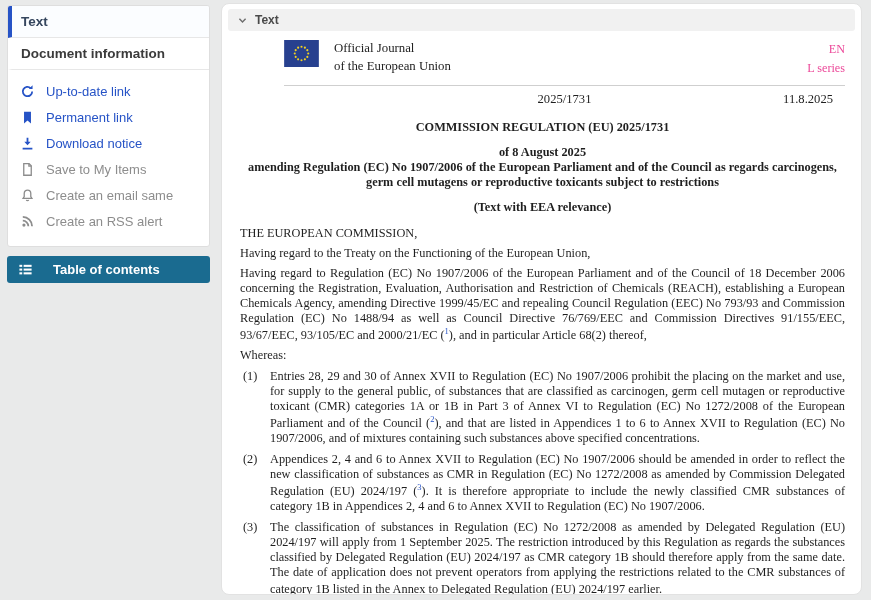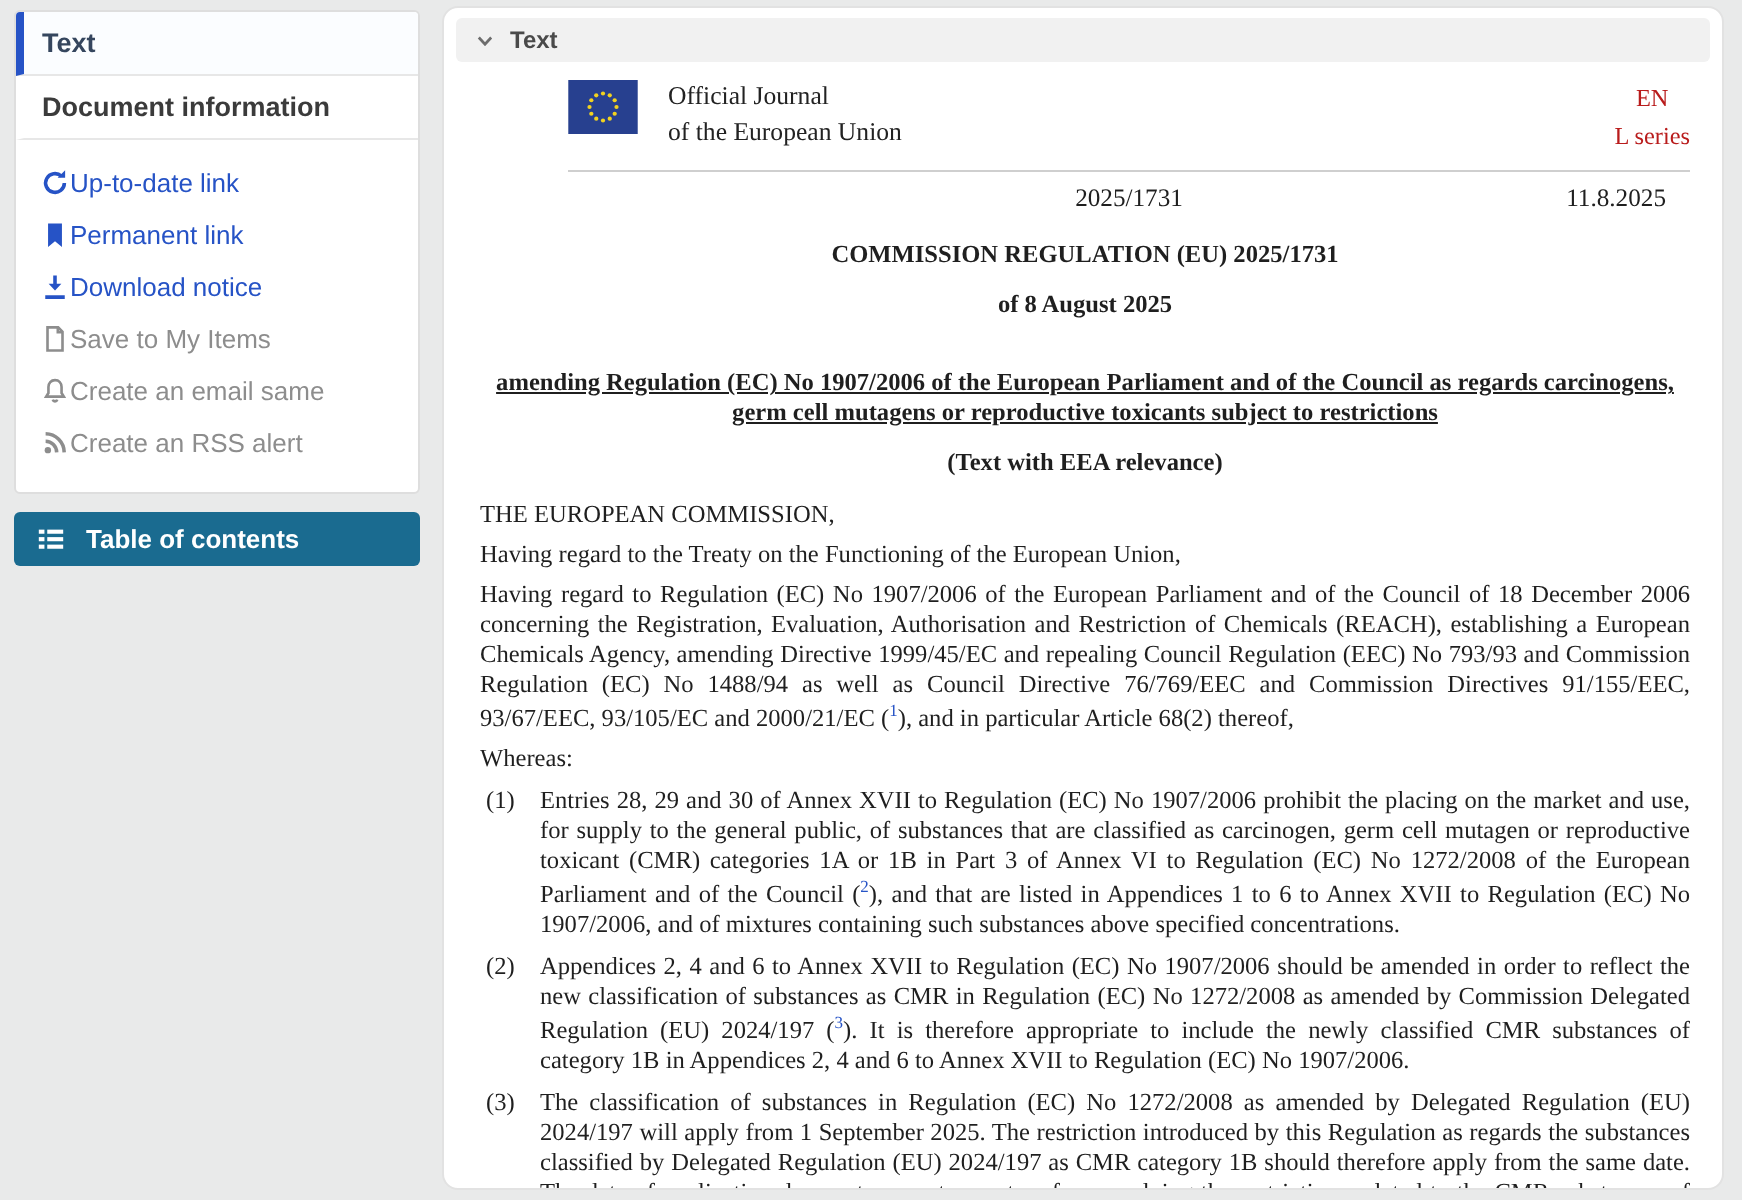--- a/index.html
+++ b/index.html
@@ -9,55 +9,55 @@
   .page { position:relative; width:871px; height:600px; background:#e9eaea; overflow:hidden; }
 
   
   .sidebar { position:absolute; left:7px; top:5px; width:203px; }
   .side-card { background:#fff; border:1px solid #dedede; border-radius:3px; overflow:hidden; }
   .nav-item { display:block; padding:8px 12px 8px 9px; font-size:13.5px; font-weight:600; color:#3b3b3b;
               border-left:4px solid transparent; cursor:pointer; }
   .nav-item.active { border-left-color:var(--accent-blue,#2653c6); background:#fbfdff; color:#35465e; }
   .nav-item.sep { border-bottom:1px solid #e7e7e7; }
   .links { padding:14px 12px 6px 12px; }
-  .link-row { display:flex; align-items:center; margin-bottom:11px; font-size:13px; cursor:pointer; }
+  .link-row { display:flex; align-items:center; gap:11px; margin-bottom:11px; font-size:13px; cursor:pointer; }
   .link-row.blue { color:var(--link-blue,#2653c6); }
   .link-row.gray { color:#8d8d8d; }
   .ic { width:15px; height:15px; flex:0 0 15px; display:inline-flex; }
   .ic svg { width:100%; height:100%; }
-  .toc-btn { margin-top:9px; width:100%; display:flex; gap:10px;
+  .toc-btn { margin-top:9px; width:100%; display:flex; gap:20px;
              background:var(--toc-button-bg,#1a6b90); color:#fff; font-family:inherit;
              font-weight:700; font-size:13px; padding:6px 11px; border:none; border-radius:3px; cursor:pointer; }
 
   
   .main-panel { position:absolute; left:221px; top:3px; width:641px; height:592px;
                 background:#fff; border:1px solid #e2e2e2; border-radius:8px; overflow:hidden; }
   .collapse-bar { margin:5px 6px; background:#f1f1f1; border-radius:3px; padding:4px 9px;
                   display:flex; align-items:center; gap:7px; font-size:12px; font-weight:700;
                   color:#4a4a4a; cursor:pointer; }
   .collapse-bar .ic { width:11px; height:11px; flex:0 0 11px; color:#6d6d6d; }
 
   .doc { font-family:"Liberation Serif", serif; font-size:12.3px; line-height:1.22;
          color:#1f1f1f; padding:4px 16px 0 18px; }
 
   .oj-head { margin-left:44px; display:flex; align-items:flex-start; }
   .flag { width:35px; height:27px; flex:0 0 35px; }
   .flag svg { width:35px; height:27px; display:block; }
   .oj-name { margin-left:15px; font-size:12.8px; line-height:1.4; color:#222; }
-  .oj-right { margin-left:auto; text-align:center; font-size:12.2px; line-height:1.55; color:#b91c1c; }
+  .oj-right { margin-left:auto; text-align:right; font-size:12.2px; line-height:1.55; color:#ec4899; }
 
   .oj-rule { margin:7px 0 4px 44px; border:none; border-top:1px solid #cfcfcf; }
   .num-row { margin-left:44px; position:relative; text-align:center; font-size:12.6px; padding:2px 0; }
   .doc-date { position:absolute; right:12px; top:2px; }
 
   .c { text-align:center; }
   .b { font-weight:700; }
   .t1 { margin-top:11px; }
   .t2 { margin-top:10px; }
-  .t3 { margin-top:24px; padding:0 4px;text-decoration:underline; }
+  .t3 { margin-top:0; padding:0 4px; }
   .t4 { margin-top:10px; }
   .body-p { margin-top:5px; text-align:justify; }
   .p-plain { margin-top:11px; }
   .recital { display:flex; margin-top:6px; }
   .rnum { flex:0 0 27px; margin-left:3px; }
   .rtext { flex:1; text-align:justify; }
   sup.fn { color:var(--link-blue,#2653c6); font-size:8.5px; cursor:pointer; }
 </style>
 </head>
 <body>

